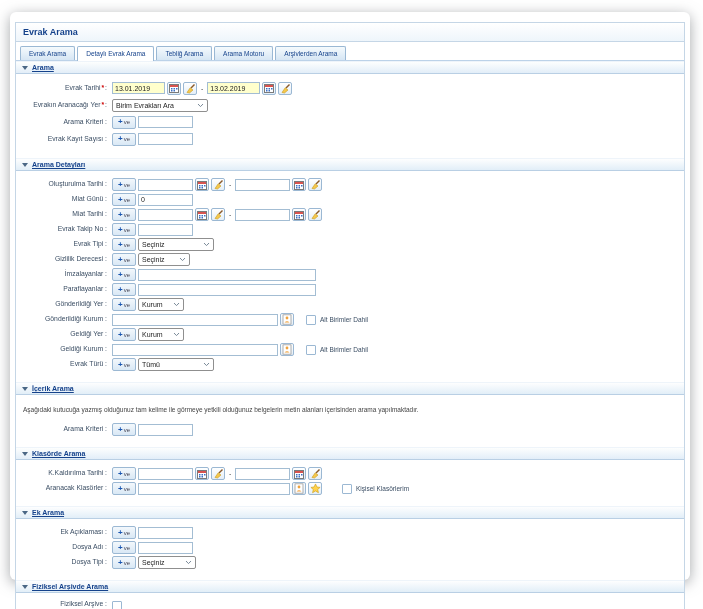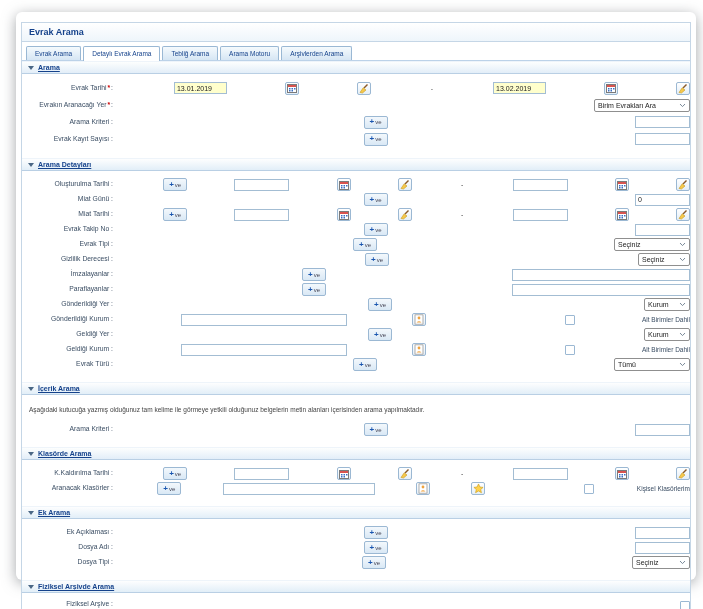--- a/index.html
+++ b/index.html
@@ -1,36 +1,36 @@
 <!DOCTYPE html>
 <html><head>
 <meta charset="utf-8">
 <style>
   * { box-sizing: border-box; margin: 0; padding: 0; }
   html,body { width:703px; height:609px; background:#ffffff; font-family:"Liberation Sans", sans-serif; overflow:hidden; }
-  .card { position:absolute; left:16px; top:12px; width:680px; height:568px; background:#fff;
+  .card { position:absolute; left:10px; top:12px; width:680px; height:568px; background:#fff;
           border-radius:6px; box-shadow:0 3px 14px rgba(90,95,100,.55); padding:10px 5px 0 5px; }
   .panel { border:1px solid #c5d6e6; background:#fff; }
 
   .title { background:linear-gradient(#ffffff,#eef5fb); border-bottom:1px solid #c5d6e6;
            color:#15428b; font-weight:bold; font-size:9px; padding:4px 7px; }
 
   .tabs { display:flex; align-items:flex-end; gap:2px; padding:3px 4px 0 4px; border-bottom:1px solid #bcd2e8; background:#fff; }
   .tab { font-size:6.5px; color:#15428b; padding:3px 8px 3px; border:1px solid #9ab8d4; border-bottom:none;
          border-radius:2px 2px 0 0; background:linear-gradient(#f5fafd,#d6e6f4); cursor:pointer; white-space:nowrap; }
   .tab.active { background:#fff; position:relative; top:1px; padding-bottom:4px; }
 
   .sec-h { display:flex; align-items:center; gap:4px; background:linear-gradient(#fdfefe,#e2eef8);
            border-top:1px solid #eef4fa; border-bottom:1px solid #b9cfe4; padding:2px 6px; cursor:pointer; }
   .sec-h .tri { width:0; height:0; border-left:3px solid transparent; border-right:3px solid transparent;
                 border-top:4px solid #4a6785; flex:none; }
   .sec-h .t { font-size:7px; font-weight:bold; color:#15428b; text-decoration:underline; }
   .sec-c { padding:7px 0 9px; background:#fff; }
 
-  .row { display:flex; align-items:center; gap:2px; margin-bottom:2px; min-height:13px;justify-content:space-between; }
+  .row { display:flex; align-items:center; gap:2px; margin-bottom:2px; min-height:13px; }
   .sec-arama .row { margin-bottom:3px; min-height:14px; }
   .lbl { width:94px; flex:none; text-align:right; font-size:6.8px; color:#3a4d63; padding-right:3px; line-height:1.2; }
   .req { color:#cc0000; font-weight:bold; margin:0 1px; }
   .dash { font-size:7px; color:#444; margin:0 2px; }
 
   .ip { height:12px; border:1px solid #a3bdd3; background:#fff; font-size:7px; color:#222;
         padding:0 2px; font-family:"Liberation Sans", sans-serif; }
   .ip.date { background:#ffffcc; width:53px; }
   .ip.small { width:55px; }
   .ip.wide { width:178px; }

